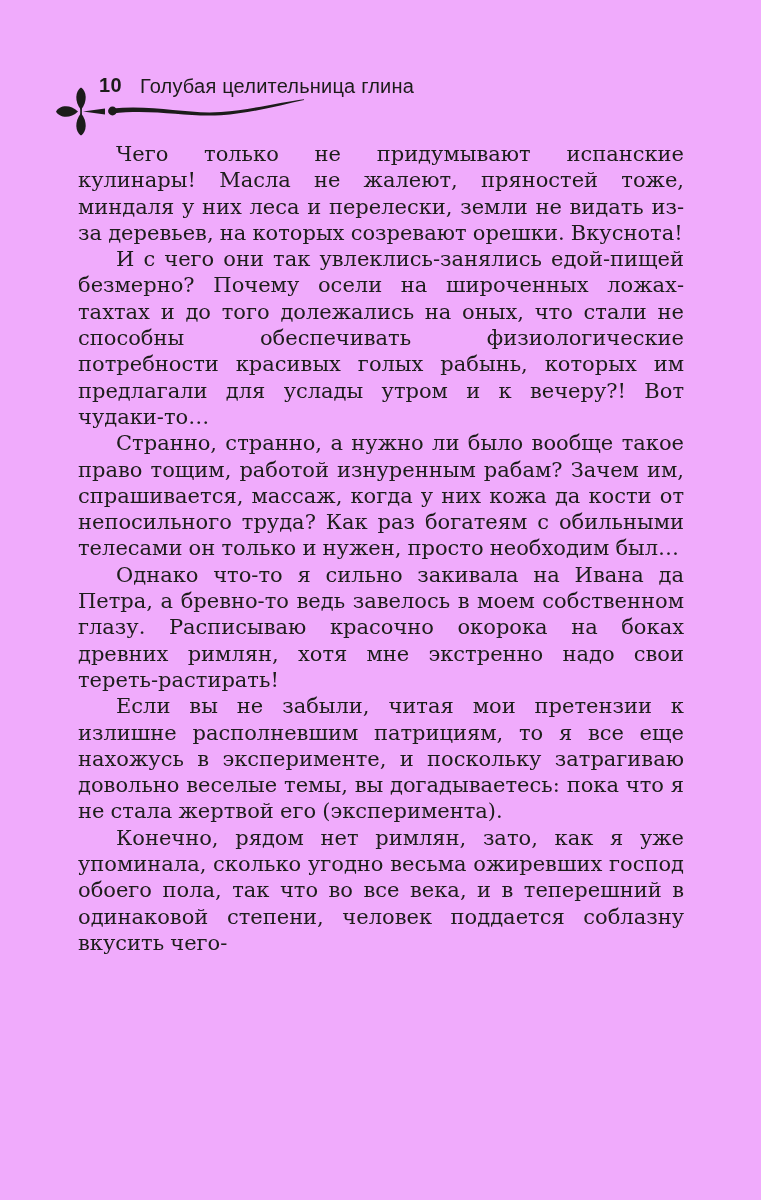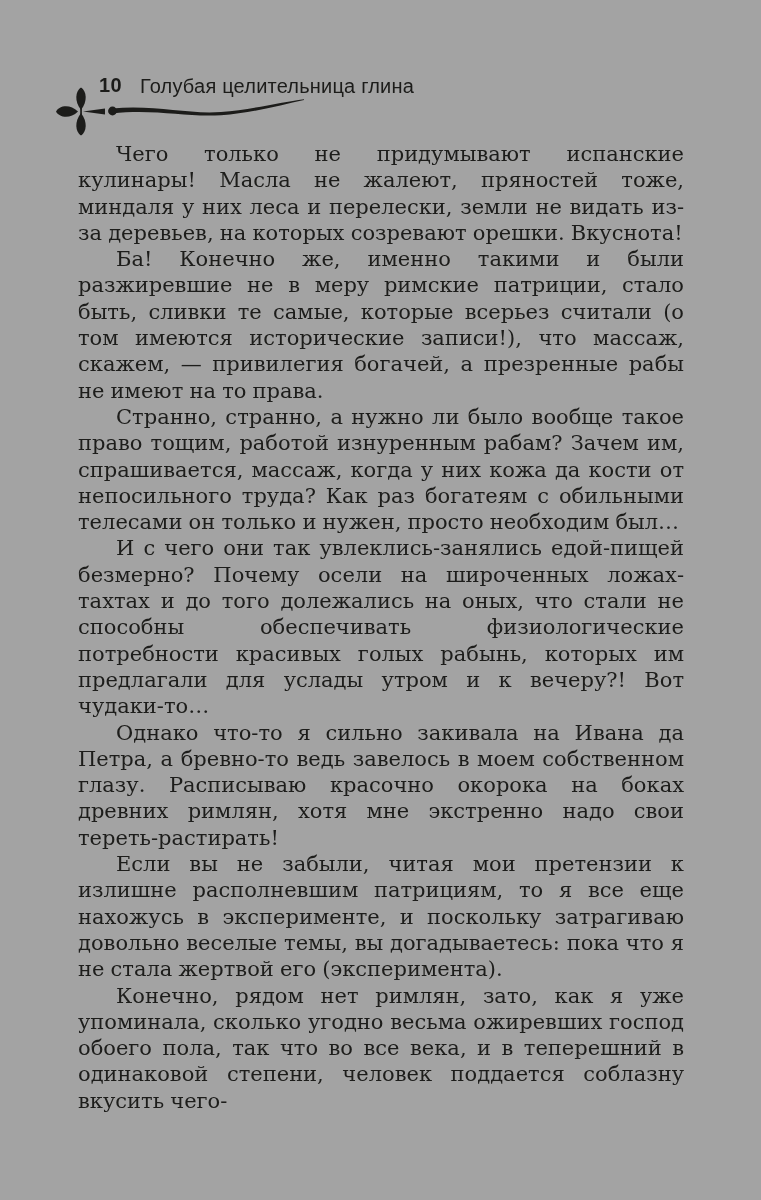--- a/index.html
+++ b/index.html
@@ -4,21 +4,21 @@
 <style>
   html, body {
     margin: 0;
     padding: 0;
     background: #ffffff;
   }
   .page {
     position: relative;
     width: 761px;
     height: 1200px;
-    background: #a3a3a3;
+    background: #f0abfc;
     overflow: hidden;
     font-family: "DejaVu Serif", serif;
   }
   
   .running-header {
     position: absolute;
     left: 0;
     top: 0;
     width: 761px;
     height: 140px;
@@ -97,21 +97,20 @@
       </svg>
     </div>
 
     <span class="page-number">10</span>
     <span class="running-title">Голубая целительница глина</span>
 
   </header>
 
   <main class="body-text">
       <p>Чего только не придумывают испанские кулинары! Масла не жалеют, пряностей тоже, миндаля у них леса и перелески, земли не видать из-за деревьев, на которых созревают орешки. Вкуснота!</p>
-      <p>Ба! Конечно же, именно такими и были разжиревшие не в меру римские патриции, стало быть, сливки те самые, которые всерьез считали (о том имеются исторические записи!), что массаж, скажем, — привилегия богачей, а презренные рабы не имеют на то права.</p>
+      <p>И с чего они так увлеклись-занялись едой-пищей безмерно? Почему осели на широченных ложах-тахтах и до того долежались на оных, что стали не способны обеспечивать физиологические потребности красивых голых рабынь, которых им предлагали для услады утром и к вечеру?! Вот чудаки-то…</p>
       <p>Странно, странно, а нужно ли было вообще такое право тощим, работой изнуренным рабам? Зачем им, спрашивается, массаж, когда у них кожа да кости от непосильного труда? Как раз богатеям с обильными телесами он только и нужен, просто необходим был…</p>
-      <p>И с чего они так увлеклись-занялись едой-пищей безмерно? Почему осели на широченных ложах-тахтах и до того долежались на оных, что стали не способны обеспечивать физиологические потребности красивых голых рабынь, которых им предлагали для услады утром и к вечеру?! Вот чудаки-то…</p>
       <p>Однако что-то я сильно закивала на Ивана да Петра, а бревно-то ведь завелось в моем собственном глазу. Расписываю красочно окорока на боках древних римлян, хотя мне экстренно надо свои тереть-растирать!</p>
       <p>Если вы не забыли, читая мои претензии к излишне располневшим патрициям, то я все еще нахожусь в эксперименте, и поскольку затрагиваю довольно веселые темы, вы догадываетесь: пока что я не стала жертвой его (эксперимента).</p>
       <p>Конечно, рядом нет римлян, зато, как я уже упоминала, сколько угодно весьма ожиревших господ обоего пола, так что во все века, и в теперешний в одинаковой степени, человек поддается соблазну вкусить чего-</p>
     </main>
 
 </div>
 
 </body></html>

